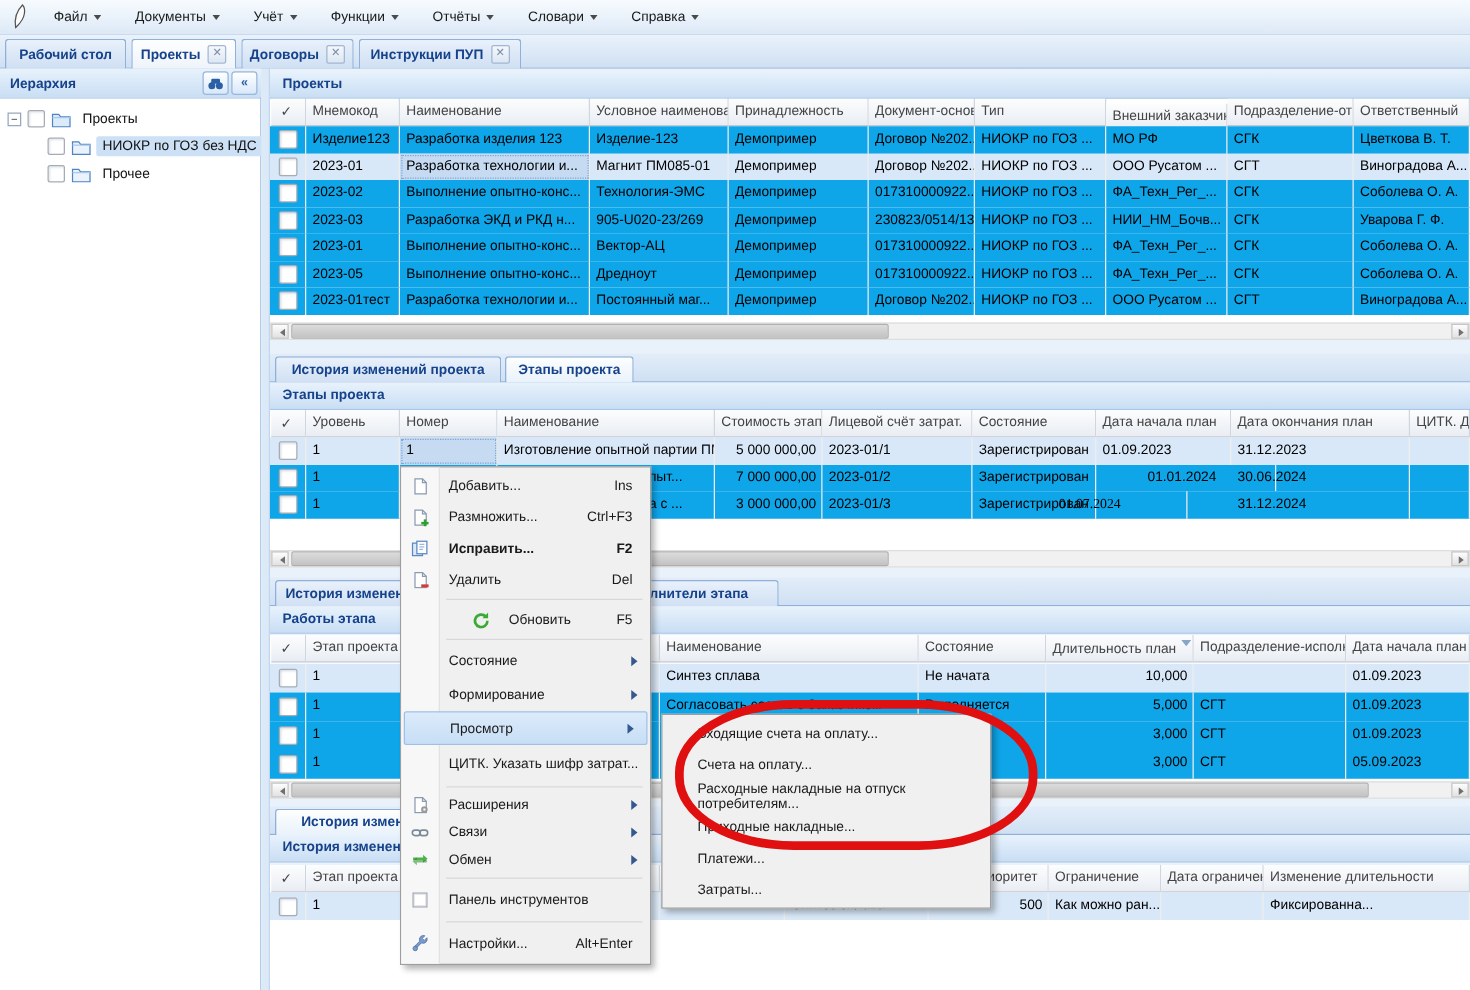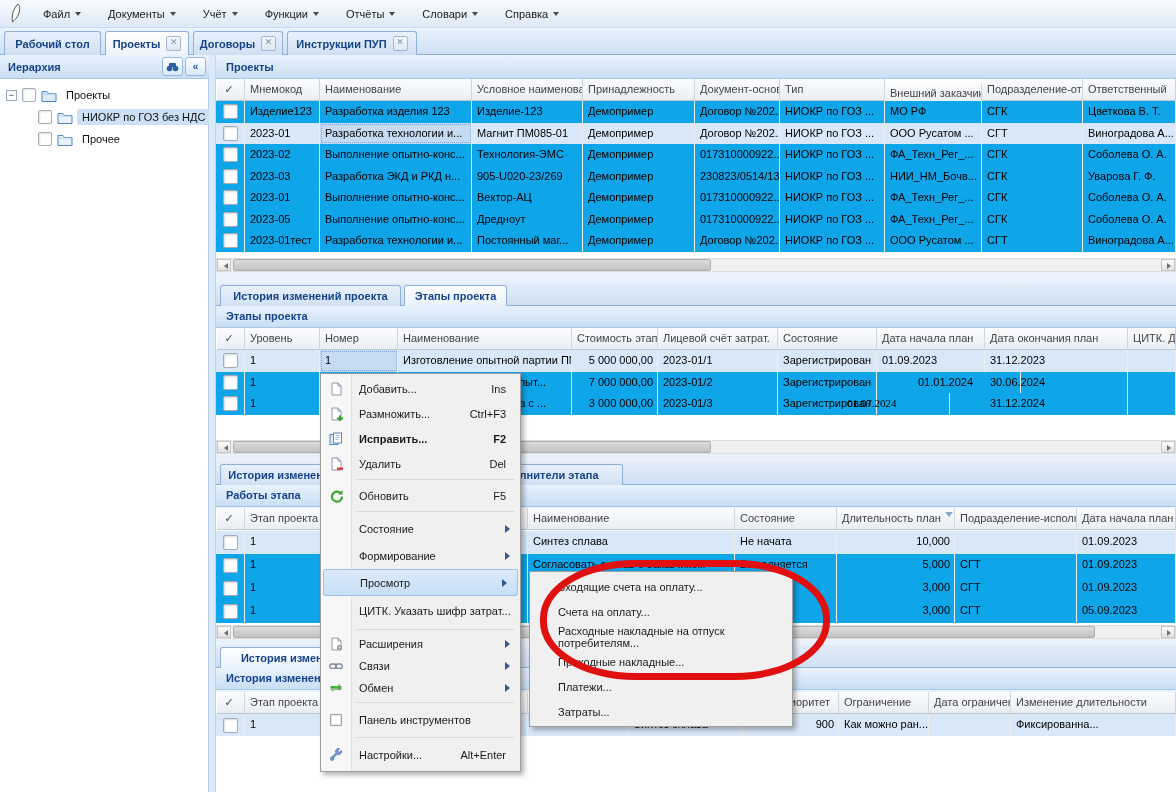--- a/index.html
+++ b/index.html
@@ -455,21 +455,21 @@
         <div class="hcell" style="left: 713px; top: 0px; width: 82px;"><span>Дата ограничения</span></div>
         <div class="hcell" style="left: 795px; top: 0px; width: 165px;"><span>Изменение длительности</span></div>
         <div class="trow sel" style="top: 22px; height: 22px;">
           <div class="cbwrap" style="left: 1px; width: 28px;">
             <span class="cb"></span>
           </div>
           <div class="cell" style="left: 29px; width: 85px;">1</div>
           <div class="cell" style="left: 114px; width: 198px;"></div>
           <div class="cell" style="left: 312px; width: 100px;"></div>
           <div class="cell" style="left: 412px; width: 115px;">Синтез сплава</div>
-          <div class="cell r" style="left: 527px; width: 96px;">900</div>
+          <div class="cell r" style="left: 527px; width: 96px;">500</div>
           <div class="cell" style="left: 623px; width: 90px;">Как можно ран...</div>
           <div class="cell" style="left: 713px; width: 82px;"></div>
           <div class="cell" style="left: 795px; width: 165px;">Фиксированна...</div>
         </div>
       </div>
 
     <div id="scroll-projects" class="hscroll" style="top:203px;">
         <div class="sarrow l" style="left: 0px;">
           <i></i>
         </div>
@@ -530,21 +530,21 @@
       <div class="citem" style="height: 25px;">
         <span class="ci"><svg viewBox="0 0 14 14" width="14" height="14">
             <path d="M3 1h6l3 3v9H3z" fill="#fff" stroke="#8a9bb0"></path>
             <path d="M9 1v3h3" fill="none" stroke="#8a9bb0"></path>
             <rect x="8" y="10.5" width="6" height="2.4" fill="#d23b3b"></rect>
           </svg></span>
         <span>Удалить</span>
         <span class="hk">Del</span>
       </div>
       <div class="csep"></div>
-      <div class="citem" style="height: 25px;">
+      <div class="citem" style="height: 25px; margin-left: 48px;">
         <span class="ci"><svg viewBox="0 0 14 14" width="14" height="14">
             <path d="M11.6 4.2A5 5 0 1 0 13 7.6" fill="none" stroke="#3aaa35" stroke-width="2.2"></path>
             <path d="M13.5 1v4.5H9z" fill="#3aaa35"></path>
           </svg></span>
         <span>Обновить</span>
         <span class="hk">F5</span>
       </div>
       <div class="csep"></div>
       <div class="citem" style="height: 27px;">
         <span>Состояние</span>

